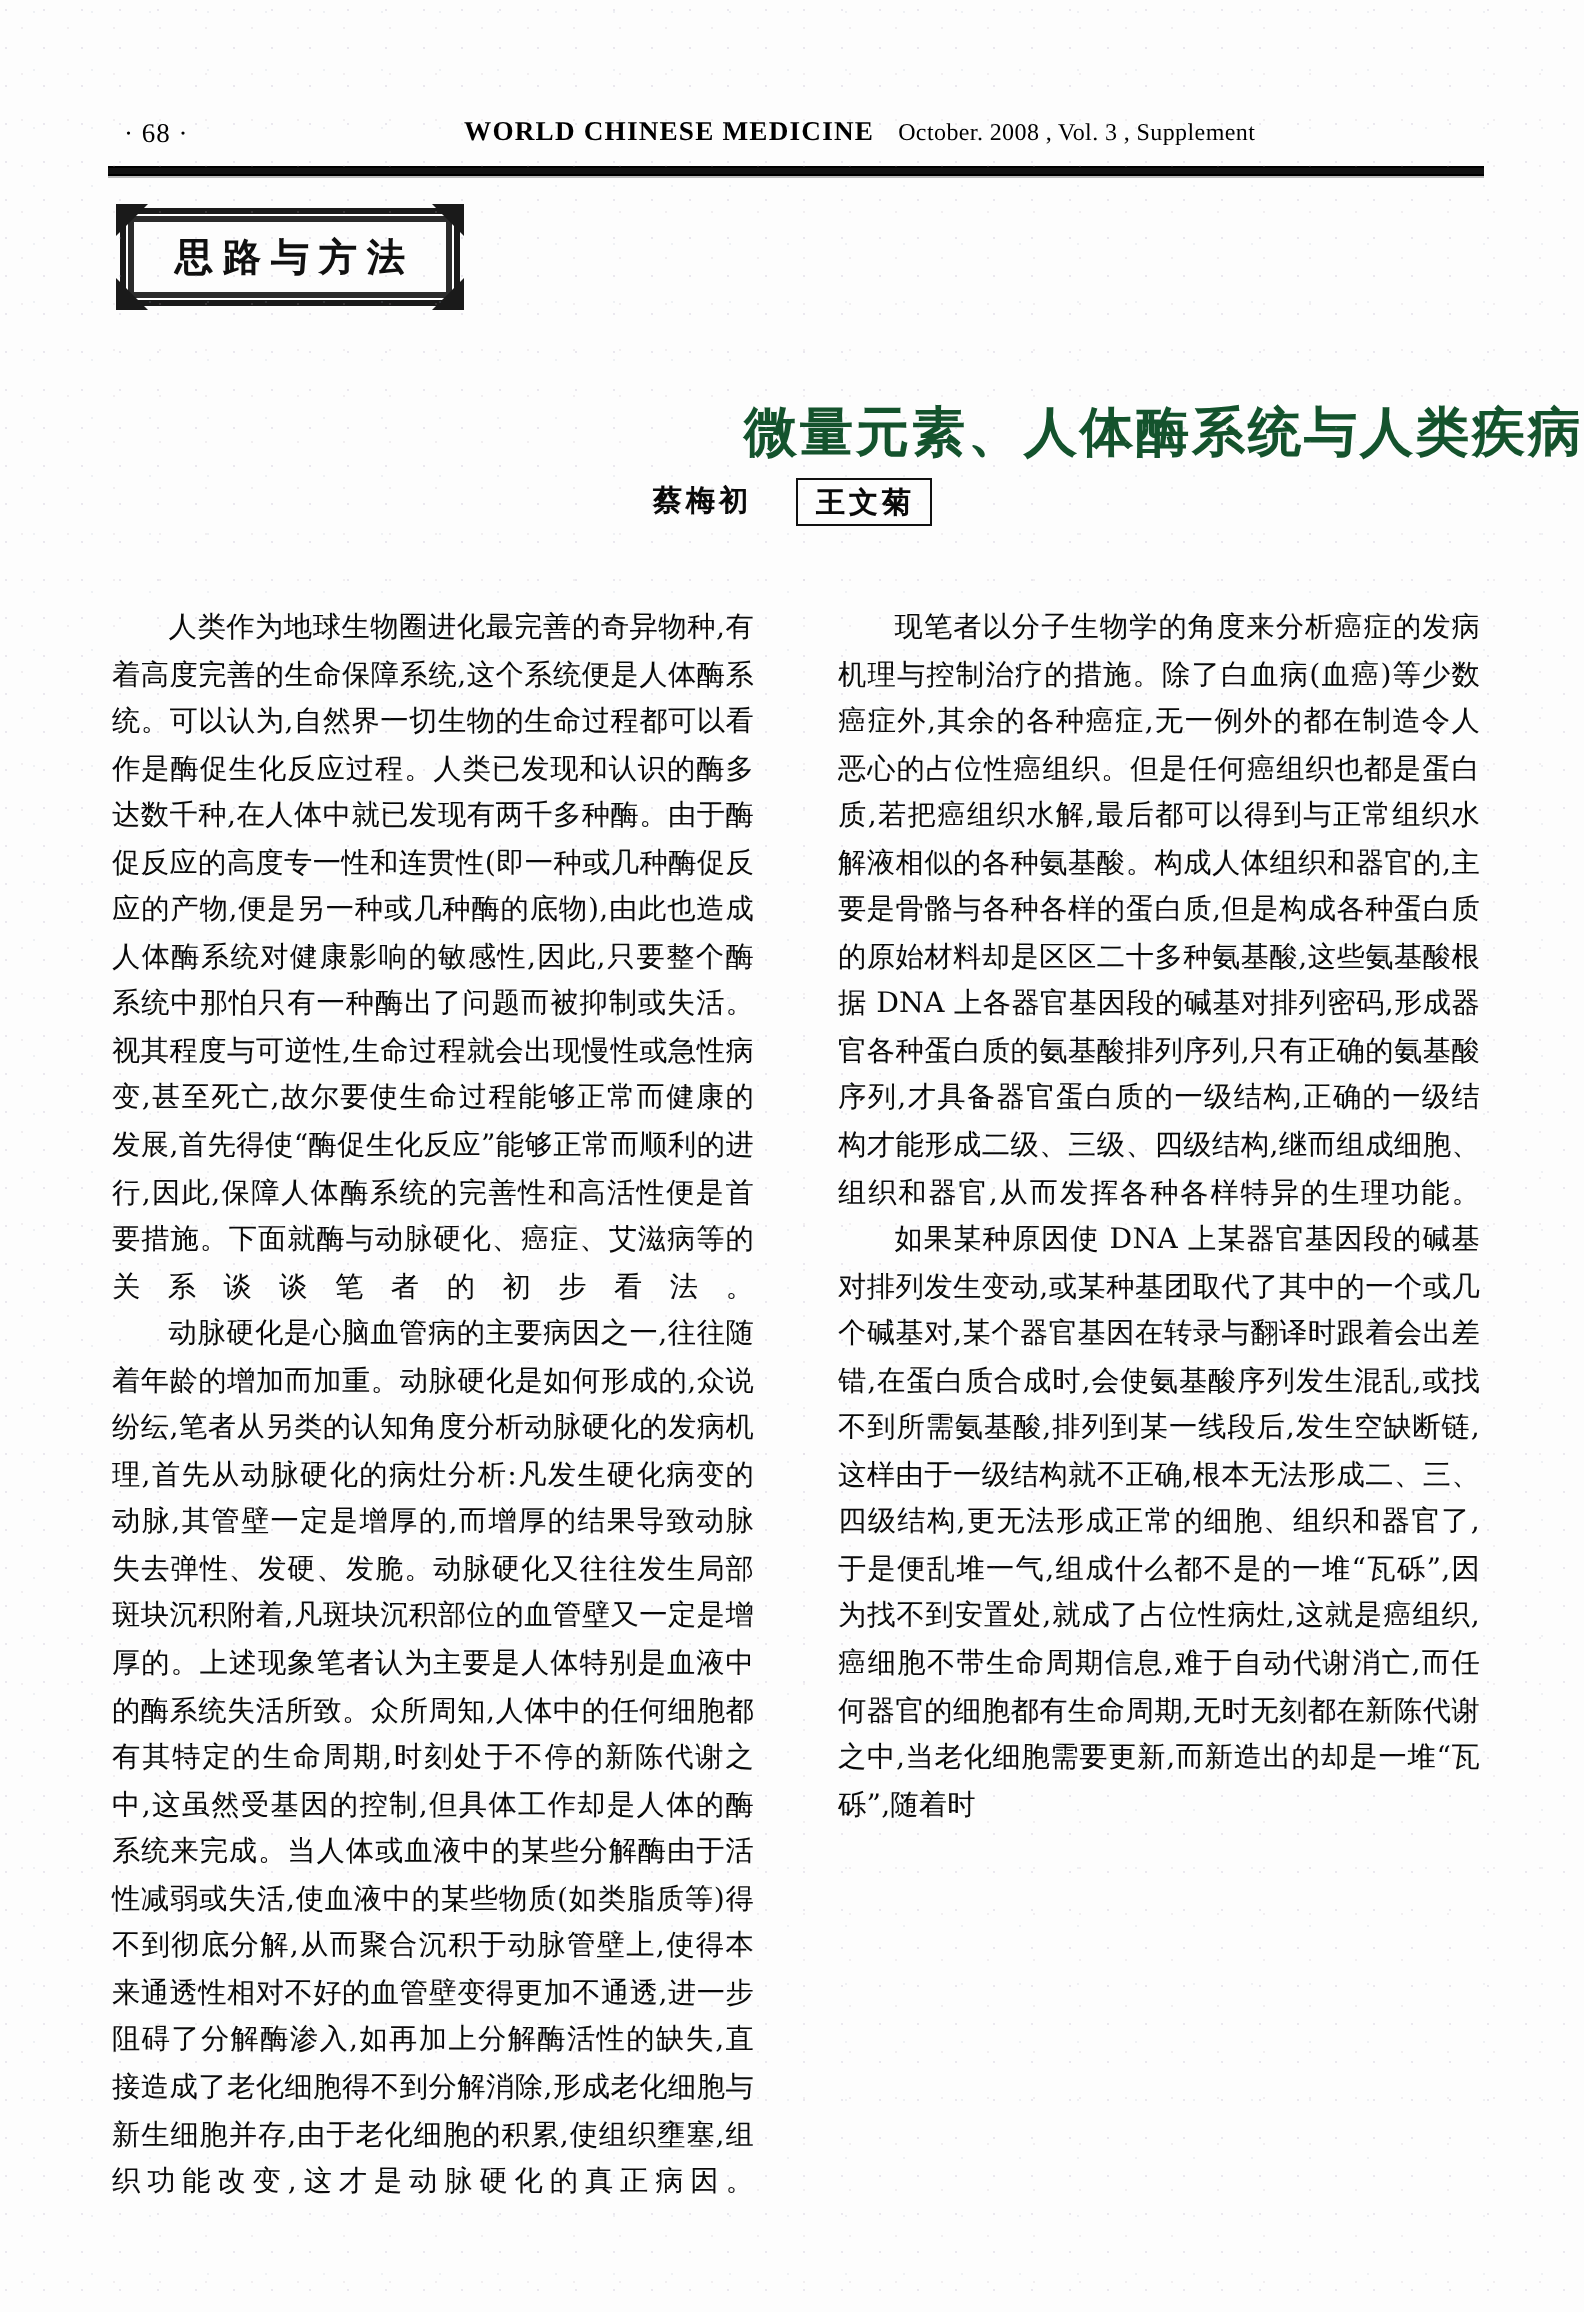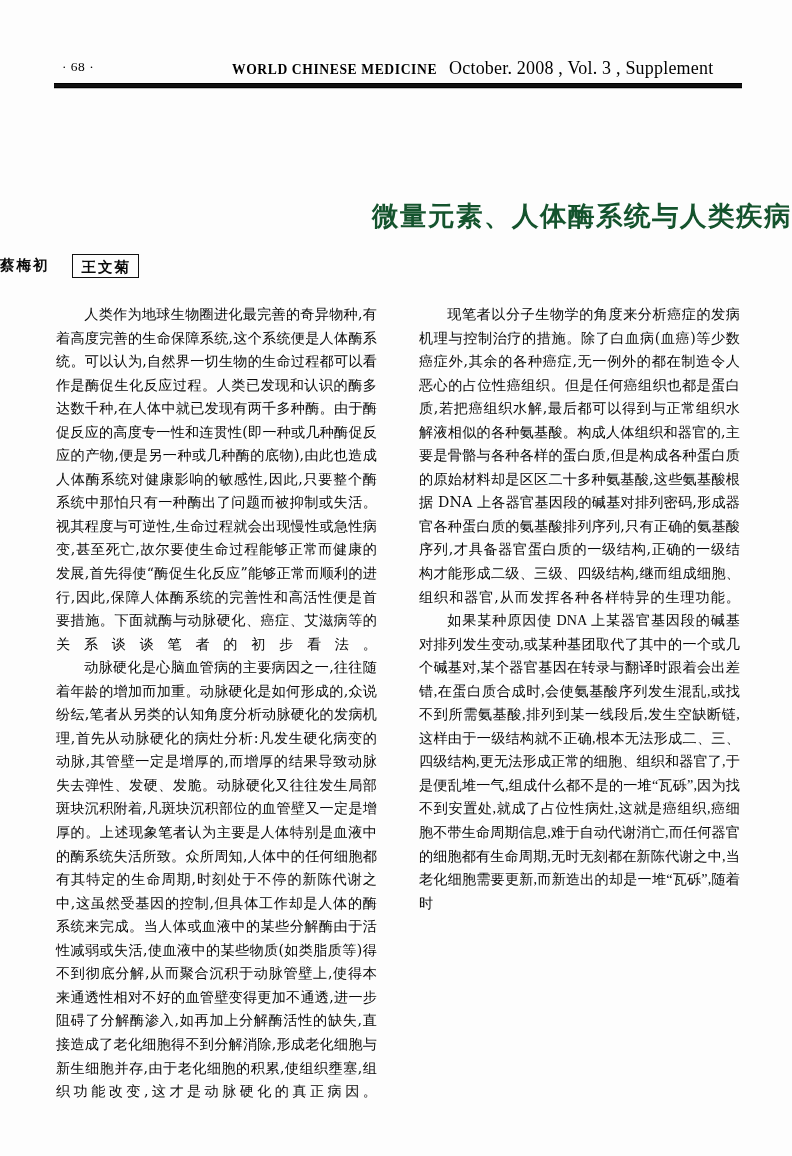--- a/index.html
+++ b/index.html
@@ -56,21 +56,21 @@
     top: 0px;
     font-size: 13.8px;
     white-space: nowrap;
   }
   .journal-name {
     font-weight: bold;
     letter-spacing: 0.6px;
     font-size: 13.6px;
   }
   .journal-issue {
-    font-size: 18px;
+    font-size: 12px;
     margin-left: 12px;
     letter-spacing: 0.2px;
   }
   .head-rule {
     position: absolute;
     left: 54px;
     right: 50px;
     top: 83px;
     height: 3px;
     background: #111;
@@ -133,23 +133,24 @@
     text-align: right;
     font-family: "DejaVu Sans", "Liberation Sans", sans-serif;
     font-weight: bold;
     font-size: 26.5px;
     letter-spacing: 1.5px;
     color: #14532d;
   }
   .byline {
     position: absolute;
     left: 0; right: 0;
-    top: 254px;
+    top: 239px;
     display: flex;
     align-items: center;
+    justify-content: center;
     gap: 22px;
     font-family: "DejaVu Serif", "Liberation Serif", serif;
     font-size: 14.5px;
     font-weight: bold;
     letter-spacing: 2px;
   }
   .author-name { color: #0a0a0a; }
   .author-name.boxed {
     border: 1.6px solid #111;
     padding: 4px 7px 2px 9px;
@@ -185,36 +186,43 @@
     line-height: 23.55px;
     text-align: justify;
     text-align-last: justify;
     text-indent: 2em;
     letter-spacing: 0.1px;
     color: #090909;
     word-break: break-all;
   }
   .col p.tail {
     text-align-last: left;
-    font-family: Liberation Serif, serif;
   }
 </style>
 </head>
 <body>
 
 <div class="page">
 
   <div class="running-head">
     <span class="folio">· 68 ·</span>
     <span class="journal-line">
       <span class="journal-name">WORLD CHINESE MEDICINE</span><span class="journal-issue">October. 2008 , Vol. 3 , Supplement</span>
     </span>
   </div>
   <div class="head-rule"></div>
 
+  <div class="section-badge">
+    <div class="badge-frame"></div>
+    <div class="badge-corner tl"></div>
+    <div class="badge-corner tr"></div>
+    <div class="badge-corner bl"></div>
+    <div class="badge-corner br"></div>
+    <div class="badge-text">思路与方法</div>
+  </div>
 
   <h1 class="article-title">微量元素、人体酶系统与人类疾病</h1>
 
   <div class="byline">
     <span class="author-name">蔡梅初</span>
     <span class="author-name boxed">王文菊</span>
   </div>
 
 
   <div class="body-columns">

